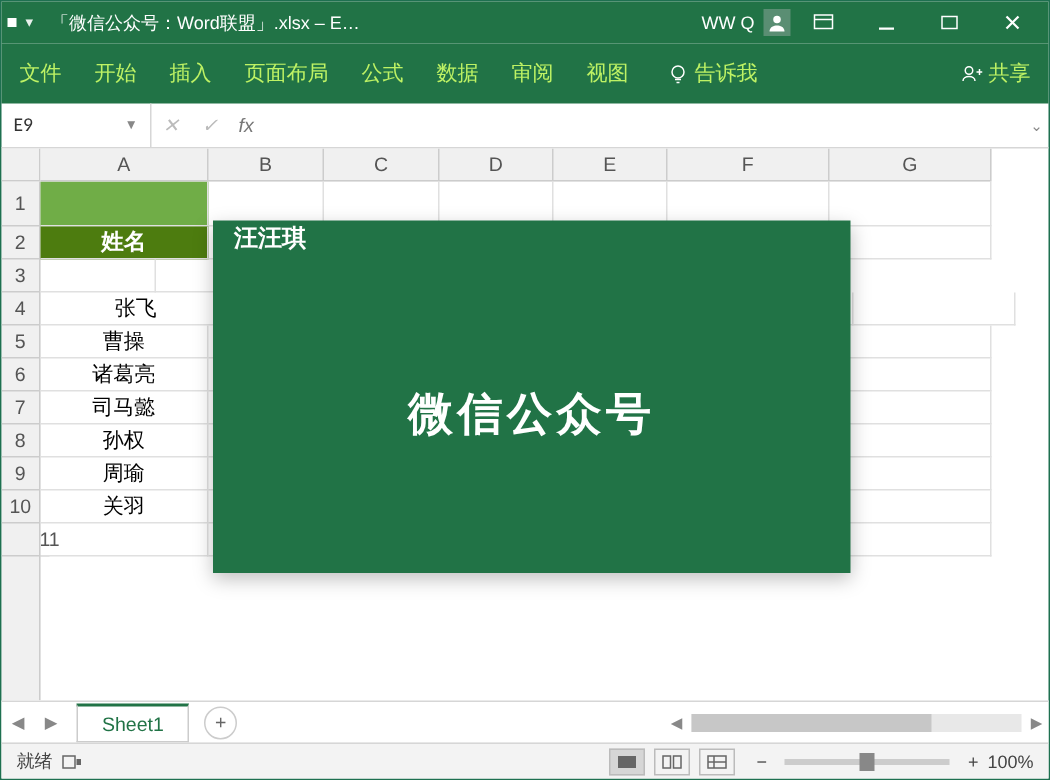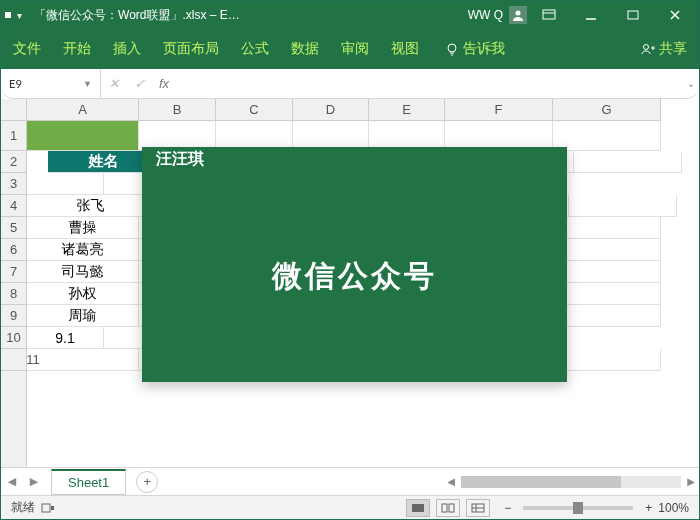--- a/index.html
+++ b/index.html
@@ -11,36 +11,36 @@
   .tb-chev { font-size: 10px; opacity: 0.9; }
   .tb-title { flex: 1; margin-left: 12px; white-space: nowrap; }
   .tb-right { display: flex; align-items: center; gap: 2px; }
   .tb-user { font-size: 12px; margin-right: 4px; }
   .avatar { width: 18px; height: 18px; background: #5a8e73; display: flex; align-items: center; justify-content: center; font-size: 11px; }
   .win-btn { width: 40px; height: 28px; display: flex; align-items: center; justify-content: center; font-size: 12px; }
   .ribbon { background: #217346; height: 40px; display: flex; align-items: center; padding: 0 12px; color: #bef264; font-size: 14px; gap: 22px; }
   .ribbon .tab { display: flex; align-items: center; gap: 4px; }
   .ribbon .tellme { margin-left: 4px; }
   .share-btn { margin-left: auto; display: flex; align-items: center; gap: 4px; }
-  .formula-bar { height: 30px; border-bottom: 1px solid #d6d6d6; display: flex; align-items: center; font-size: 13px; color: #333; border-radius: 13px; }
+  .formula-bar { height: 30px; border-bottom: 1px solid #d6d6d6; display: flex; align-items: center; font-size: 13px; color: #333; }
   .name-box { width: 100px; padding: 0 8px; border-right: 1px solid #d6d6d6; height: 100%; display: flex; align-items: center; font-family: Calibri, sans-serif; }
   .name-dd { font-size: 9px; color: #888; margin-left: auto; }
   .fb-btn { width: 26px; text-align: center; color: #bbb; font-style: italic; }
   .fx-lbl { font-style: italic; color: #777; margin: 0 6px; }
   .sheet-area { flex: 1; position: relative; overflow: hidden; display: flex; flex-direction: column; }
   .grid-wrap { display: flex; flex: 1; overflow: hidden; }
   .selectall { width: 26px; height: 22px; border-right: 1px solid #ccc; border-bottom: 1px solid #ccc; background: #f0f0f0; }
   .col-headers { display: flex; height: 22px; background: #f0f0f0; border-bottom: 1px solid #ccc; }
   .col-h { border-right: 1px solid #ccc; display: flex; align-items: center; justify-content: center; color: #555; font-size: 13px; }
   .row-headers { display: flex; flex-direction: column; width: 26px; background: #f0f0f0; border-right: 1px solid #ccc; }
   .row-h { border-bottom: 1px solid #ccc; display: flex; align-items: center; justify-content: center; color: #555; font-size: 13px; }
   .cells { position: relative; }
   .row { display: flex; }
   .cell { border-right: 1px solid #e0e0e0; border-bottom: 1px solid #e0e0e0; display: flex; align-items: center; justify-content: center; font-size: 14px; color: #000; }
-  .hdr-cell-black { background: #0f766e; color: #fff; font-weight: bold; font-size: 15px; margin-left: 21px; }
+  .hdr-cell-black { background: #4d7c0f; color: #fff; font-weight: bold; font-size: 15px; }
   .green-fill { background: #70ad47; }
   .sheet-tabs { height: 28px; border-top: 1px solid #d6d6d6; display: flex; align-items: center; background: #fff; }
   .tab-btn { width: 22px; text-align: center; color: #888; font-size: 11px; }
   .sheet-tab { padding: 4px 16px; border: 1px solid #ccc; border-top: 2px solid #217346; background: #fff; color: #217346; font-size: 13px; margin-left: 6px; }
   .add-sheet { width: 22px; height: 22px; border: 1px solid #ccc; border-radius: 11px; display: flex; align-items: center; justify-content: center; margin-left: 10px; color: #666; }
   .status-bar { height: 24px; border-top: 1px solid #d6d6d6; background: #f3f3f3; display: flex; align-items: center; font-size: 12px; color: #444; padding: 0 10px; gap: 6px; }
   .status-spacer { flex: 1; }
   .view-btn { width: 24px; height: 18px; border: 1px solid #bbb; display: flex; align-items: center; justify-content: center; font-size: 10px; }
   .slider { width: 110px; height: 4px; background: #ccc; margin: 0 6px; position: relative; }
   .slider-tick { position: absolute; top: -2px; width: 1px; height: 8px; background: #888; left: 55px; }
@@ -236,20 +236,21 @@
           <div class="row">
             <div class="cell" style="width: 112px; height: 22px;">周瑜</div>
             <div class="cell" style="width: 77px; height: 22px;">7.5</div>
             <div class="cell" style="width: 77px; height: 22px;"></div>
             <div class="cell" style="width: 76px; height: 22px;"></div>
             <div class="cell" style="width: 76px; height: 22px;"></div>
             <div class="cell" style="width: 108px; height: 22px;"></div>
             <div class="cell" style="width: 108px; height: 22px;"></div>
           </div>
           <div class="row">
+            <div class="cell" style="width: 112px; height: 22px;">关羽</div>
             <div class="cell" style="width: 77px; height: 22px;">9.1</div>
             <div class="cell" style="width: 77px; height: 22px;"></div>
             <div class="cell" style="width: 76px; height: 22px;"></div>
             <div class="cell" style="width: 76px; height: 22px;"></div>
             <div class="cell" style="width: 108px; height: 22px;"></div>
             <div class="cell" style="width: 108px; height: 22px;"></div>
           </div>
           <div class="row">
             <div class="cell" style="width: 112px; height: 22px;"></div>
             <div class="cell" style="width: 77px; height: 22px;"></div>

